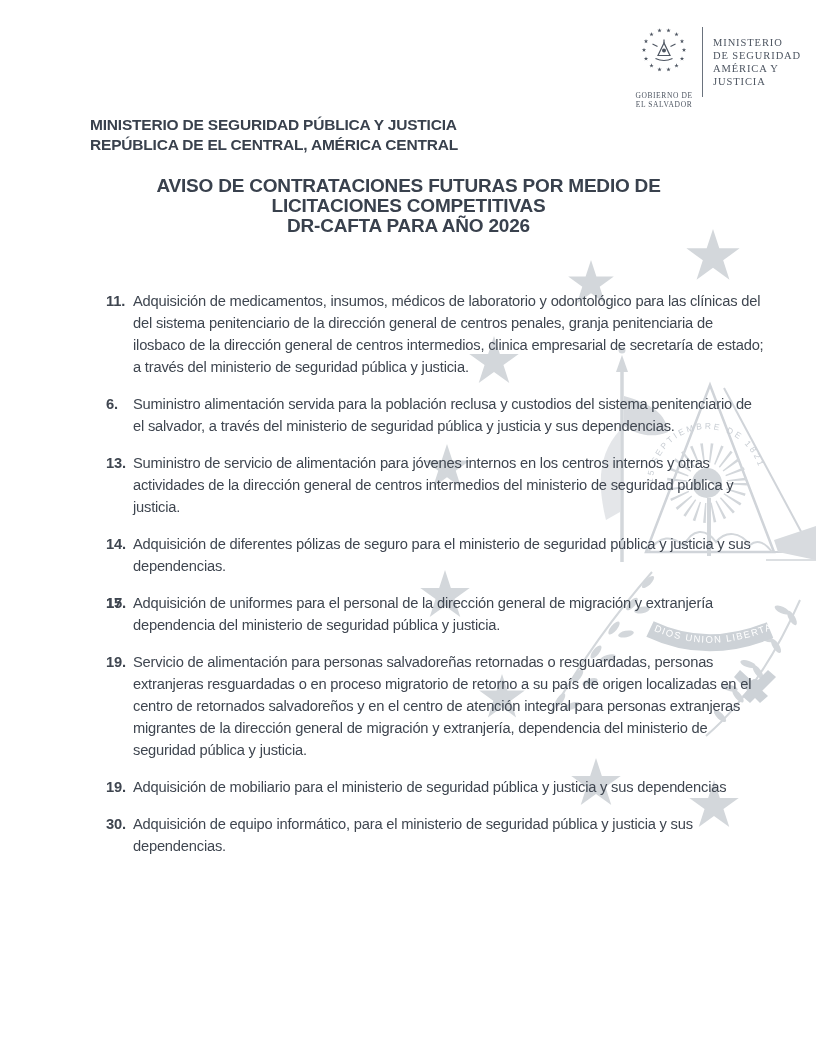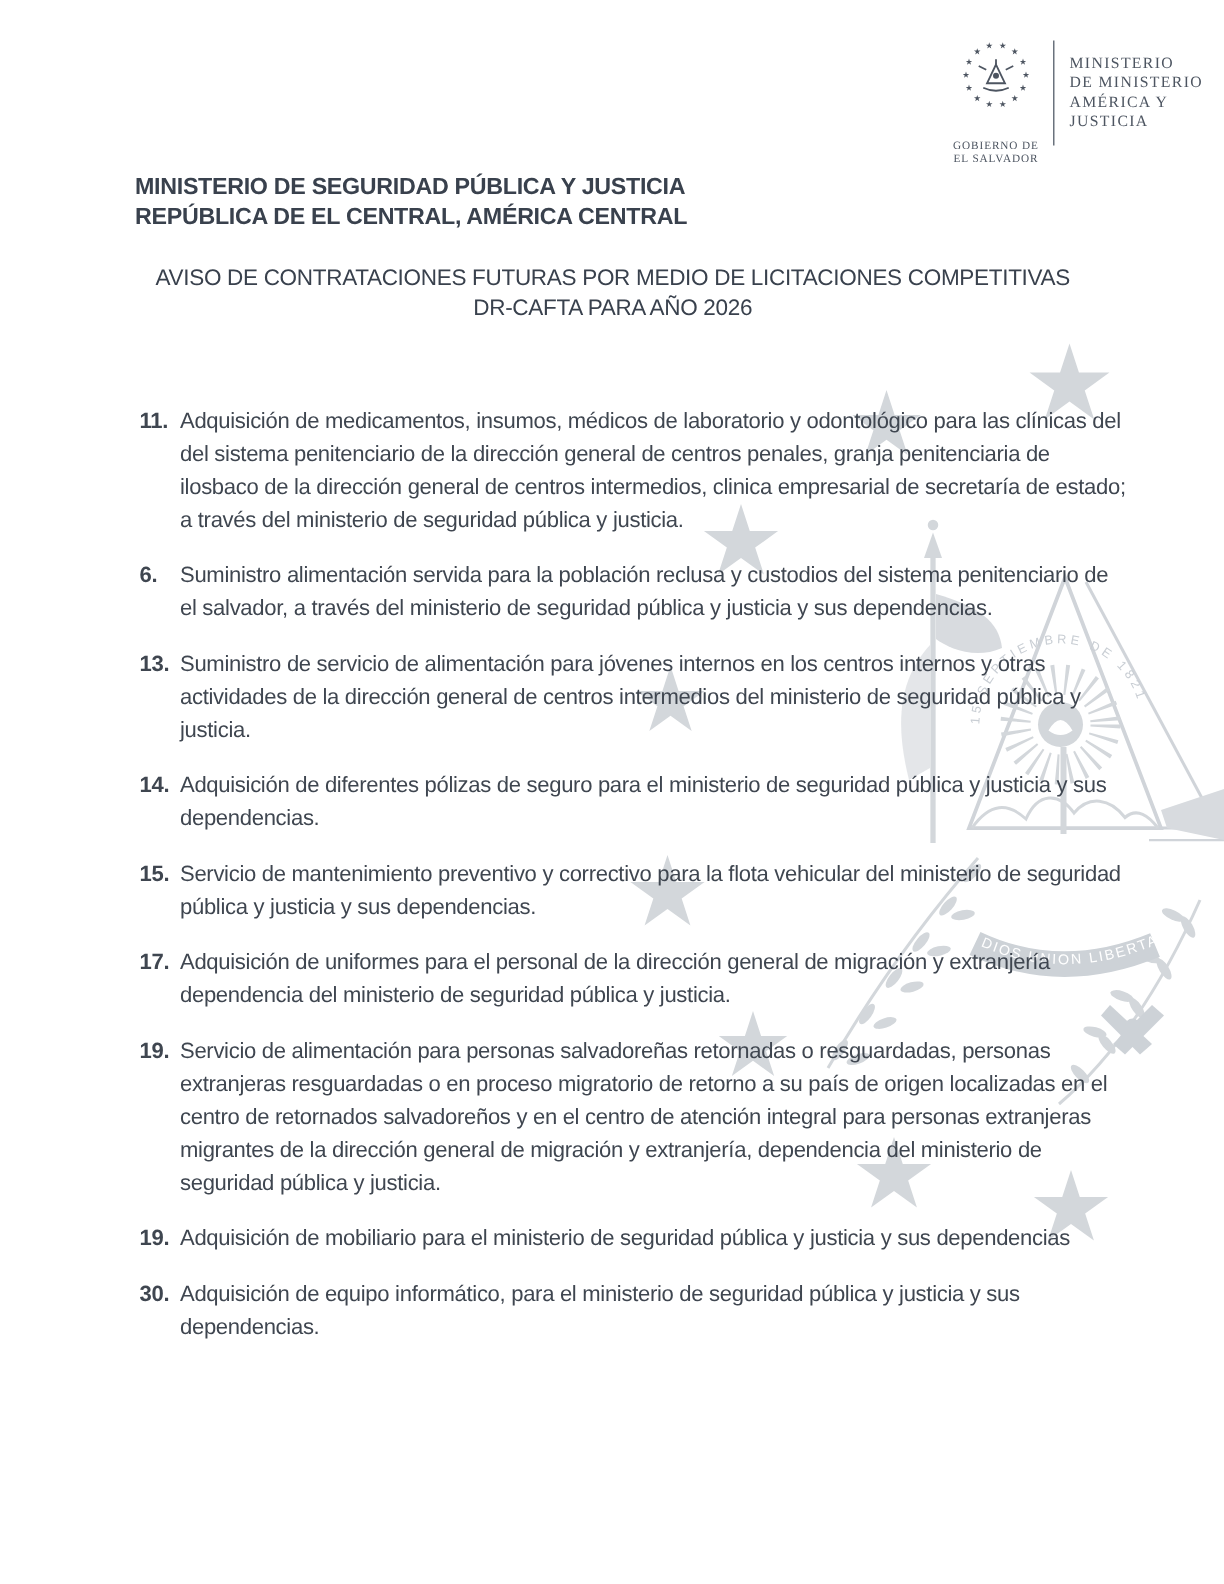--- a/index.html
+++ b/index.html
@@ -37,30 +37,30 @@
   }
   
   .content{position:absolute;left:90px;top:0;width:637px;z-index:1;}
   .doc-title{
     margin:115px 0 0 0;text-align:left;
     font-size:15.5px;font-weight:bold;line-height:20px;
     letter-spacing:-0.2px;color:#39414d;
   }
   .doc-subtitle{
     margin:21px 0 0 0;text-align:center;
-    font-size:15px;font-weight:normal;line-height:20px;
+    font-size:19px;font-weight:bold;line-height:20px;
     letter-spacing:-0.2px;color:#39414d;
   }
   
   .notice-list{
     list-style:none;margin:54px 0 0 0;padding:0;
     font-size:14.7px;line-height:22px;letter-spacing:-0.2px;color:#3f4650;
   }
   .notice-list li{
-    position:relative;padding-left:27px;margin:0 0 15px 3px;width:633px;
+    position:relative;padding-left:27px;margin:0 0 15px 16px;width:633px;
   }
   .item-number{
     position:absolute;left:0;top:0;font-weight:bold;
   }
 </style>
 </head>
 <body>
 
 <div class="page">
 
@@ -183,21 +183,21 @@
         </g>
       </svg>
       <div class="seal-caption">
         <div>GOBIERNO DE</div>
         <div>EL SALVADOR</div>
       </div>
     </div>
     <div class="logo-divider"></div>
     <div class="ministry-name">
       <div>MINISTERIO</div>
-      <div>DE MINISTERIO</div>
+      <div>DE SEGURIDAD</div>
       <div>AMÉRICA Y</div>
       <div>JUSTICIA</div>
     </div>
   </header>
 
   <main class="content">
     <h1 class="doc-title">
       <div>MINISTERIO DE SEGURIDAD PÚBLICA Y JUSTICIA</div>
       <div>REPÚBLICA DE EL CENTRAL, AMÉRICA CENTRAL</div>
     </h1>
@@ -218,21 +218,20 @@
       <li>
         <span class="item-number">13.</span>
         <span>Suministro de servicio de alimentación para jóvenes internos en los centros internos y otras actividades de la dirección general de centros intermedios del ministerio de seguridad pública y justicia.</span>
       </li>
       <li>
         <span class="item-number">14.</span>
         <span>Adquisición de diferentes pólizas de seguro para el ministerio de seguridad pública y justicia y sus dependencias.</span>
       </li>
       <li>
         <span class="item-number">15.</span>
-        <span>Servicio de mantenimiento preventivo y correctivo para la flota vehicular del ministerio de seguridad pública y justicia y sus dependencias.</span>
       </li>
       <li>
         <span class="item-number">17.</span>
         <span>Adquisición de uniformes para el personal de la dirección general de migración y extranjería dependencia del ministerio de seguridad pública y justicia.</span>
       </li>
       <li>
         <span class="item-number">19.</span>
         <span>Servicio de alimentación para personas salvadoreñas retornadas o resguardadas, personas extranjeras resguardadas o en proceso migratorio de retorno a su país de origen localizadas en el centro de retornados salvadoreños y en el centro de atención integral para personas extranjeras migrantes de la dirección general de migración y extranjería, dependencia del ministerio de seguridad pública y justicia.</span>
       </li>
       <li>

